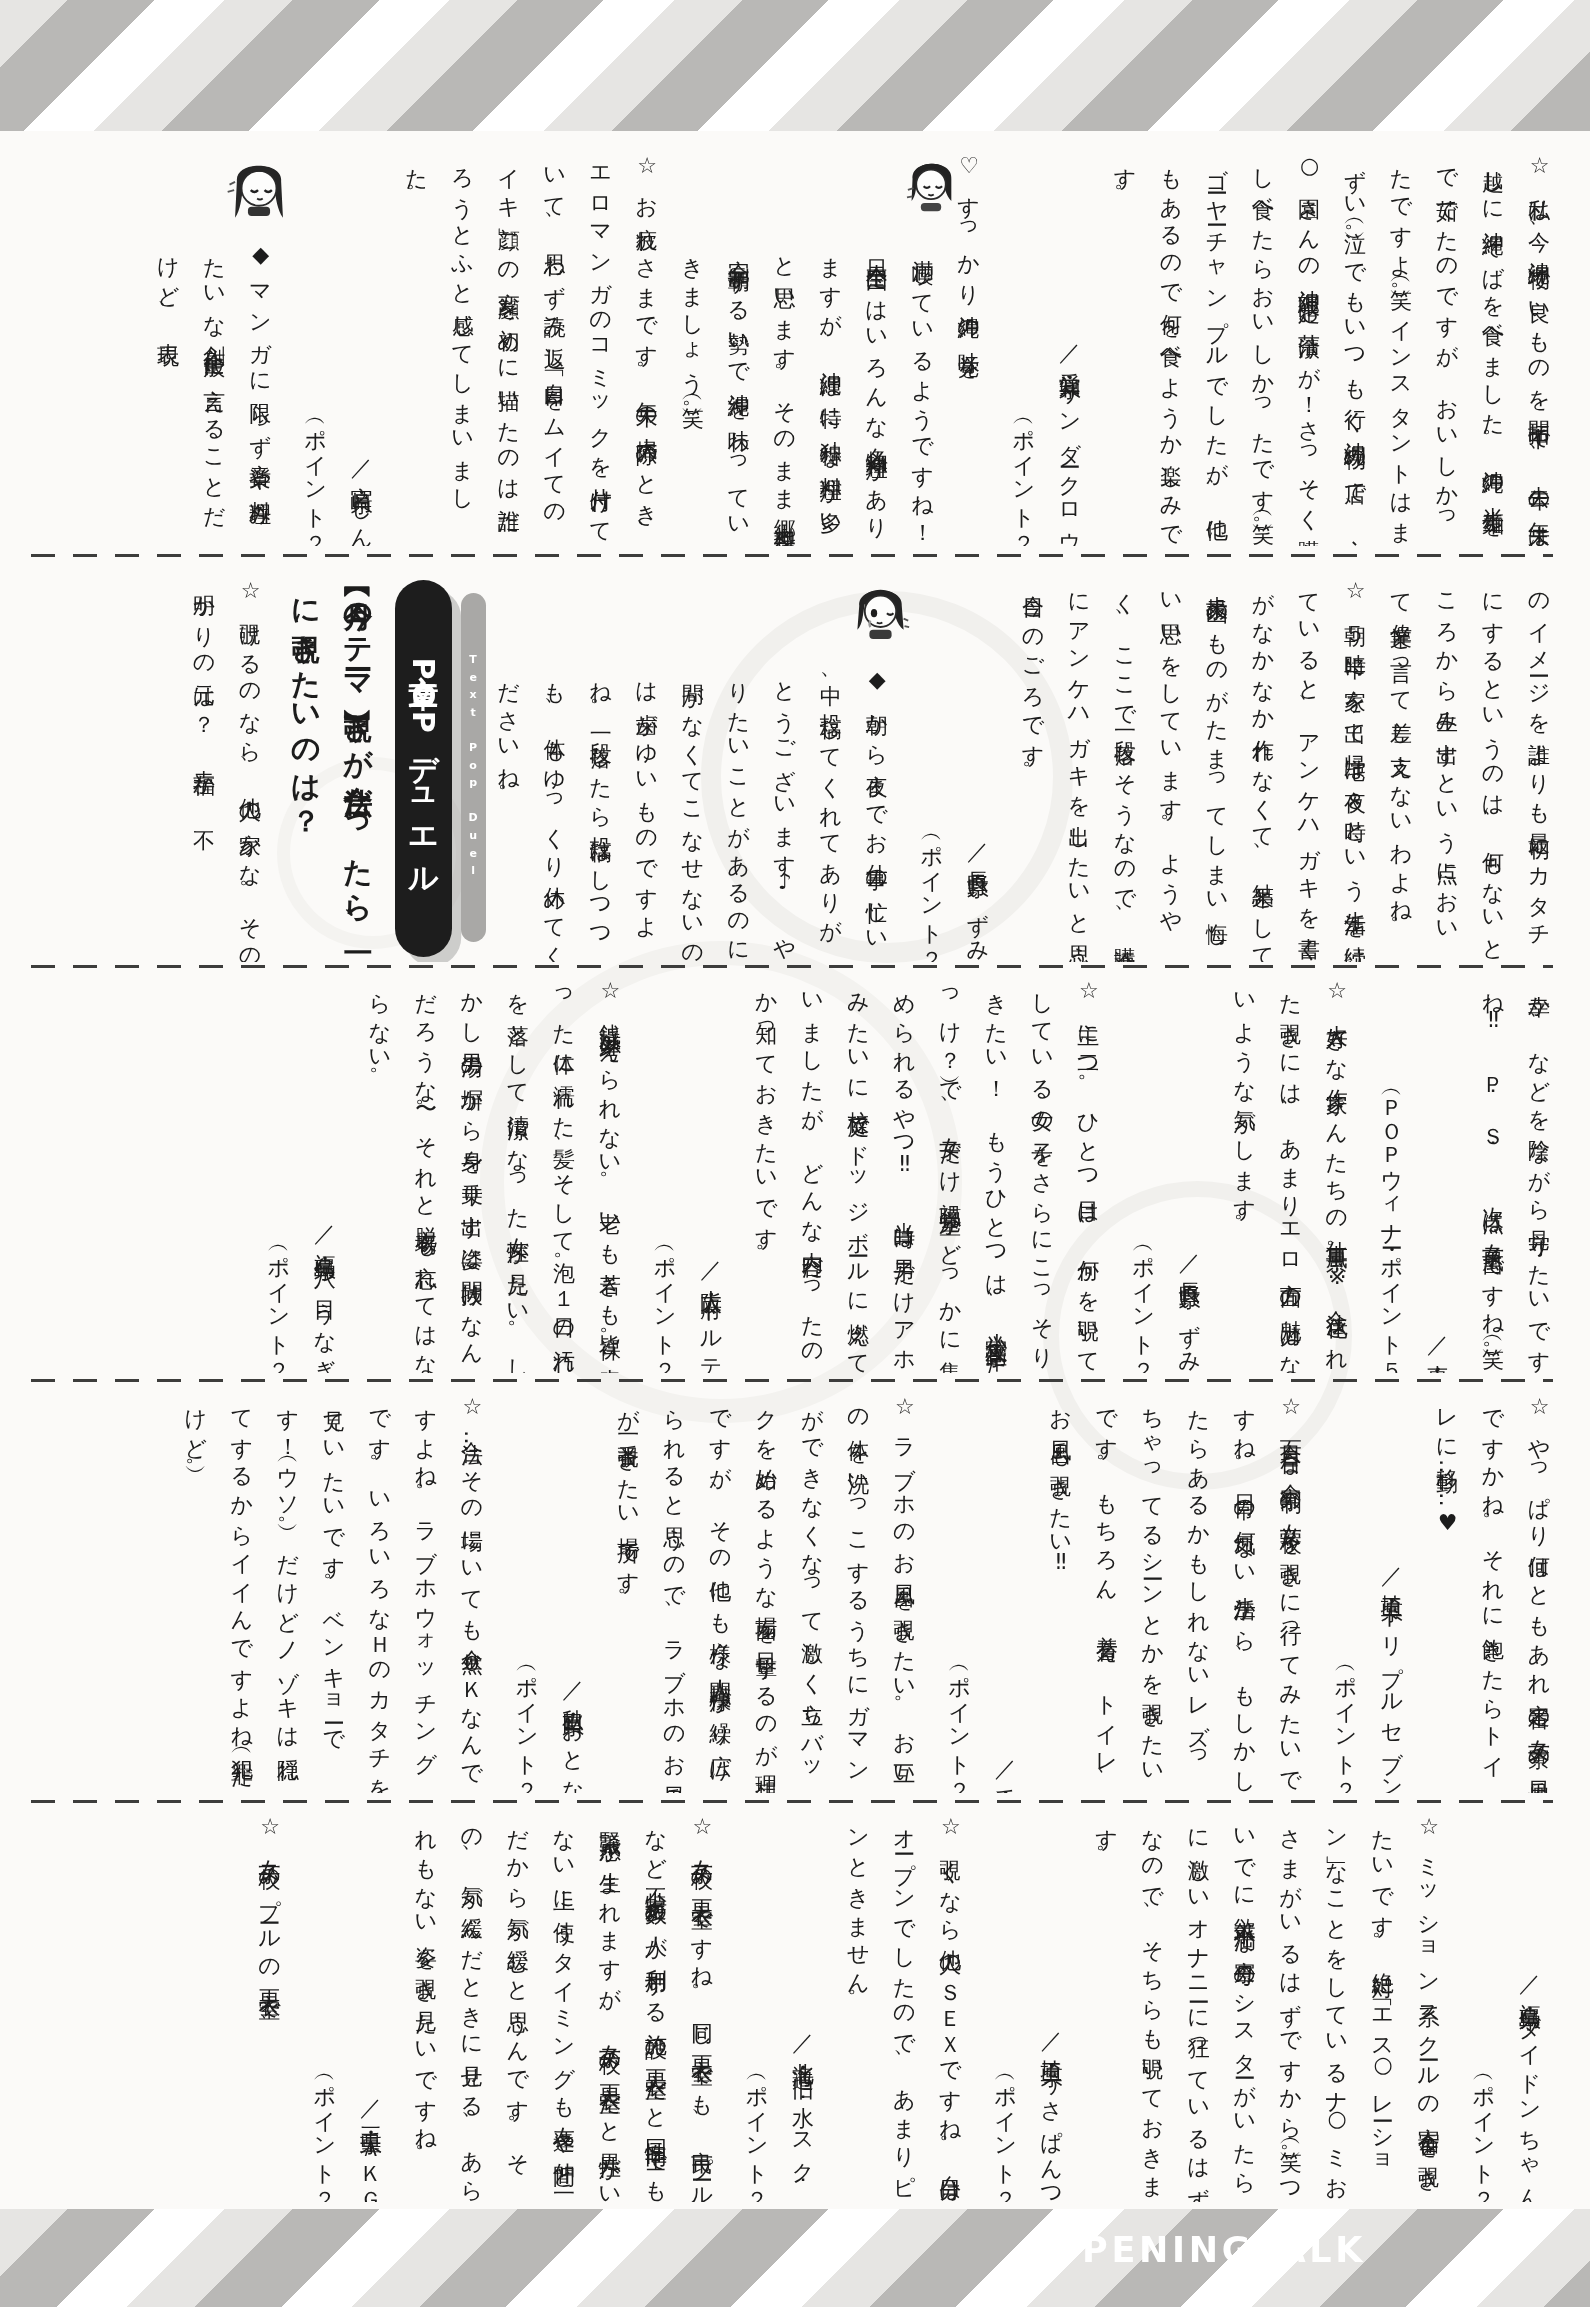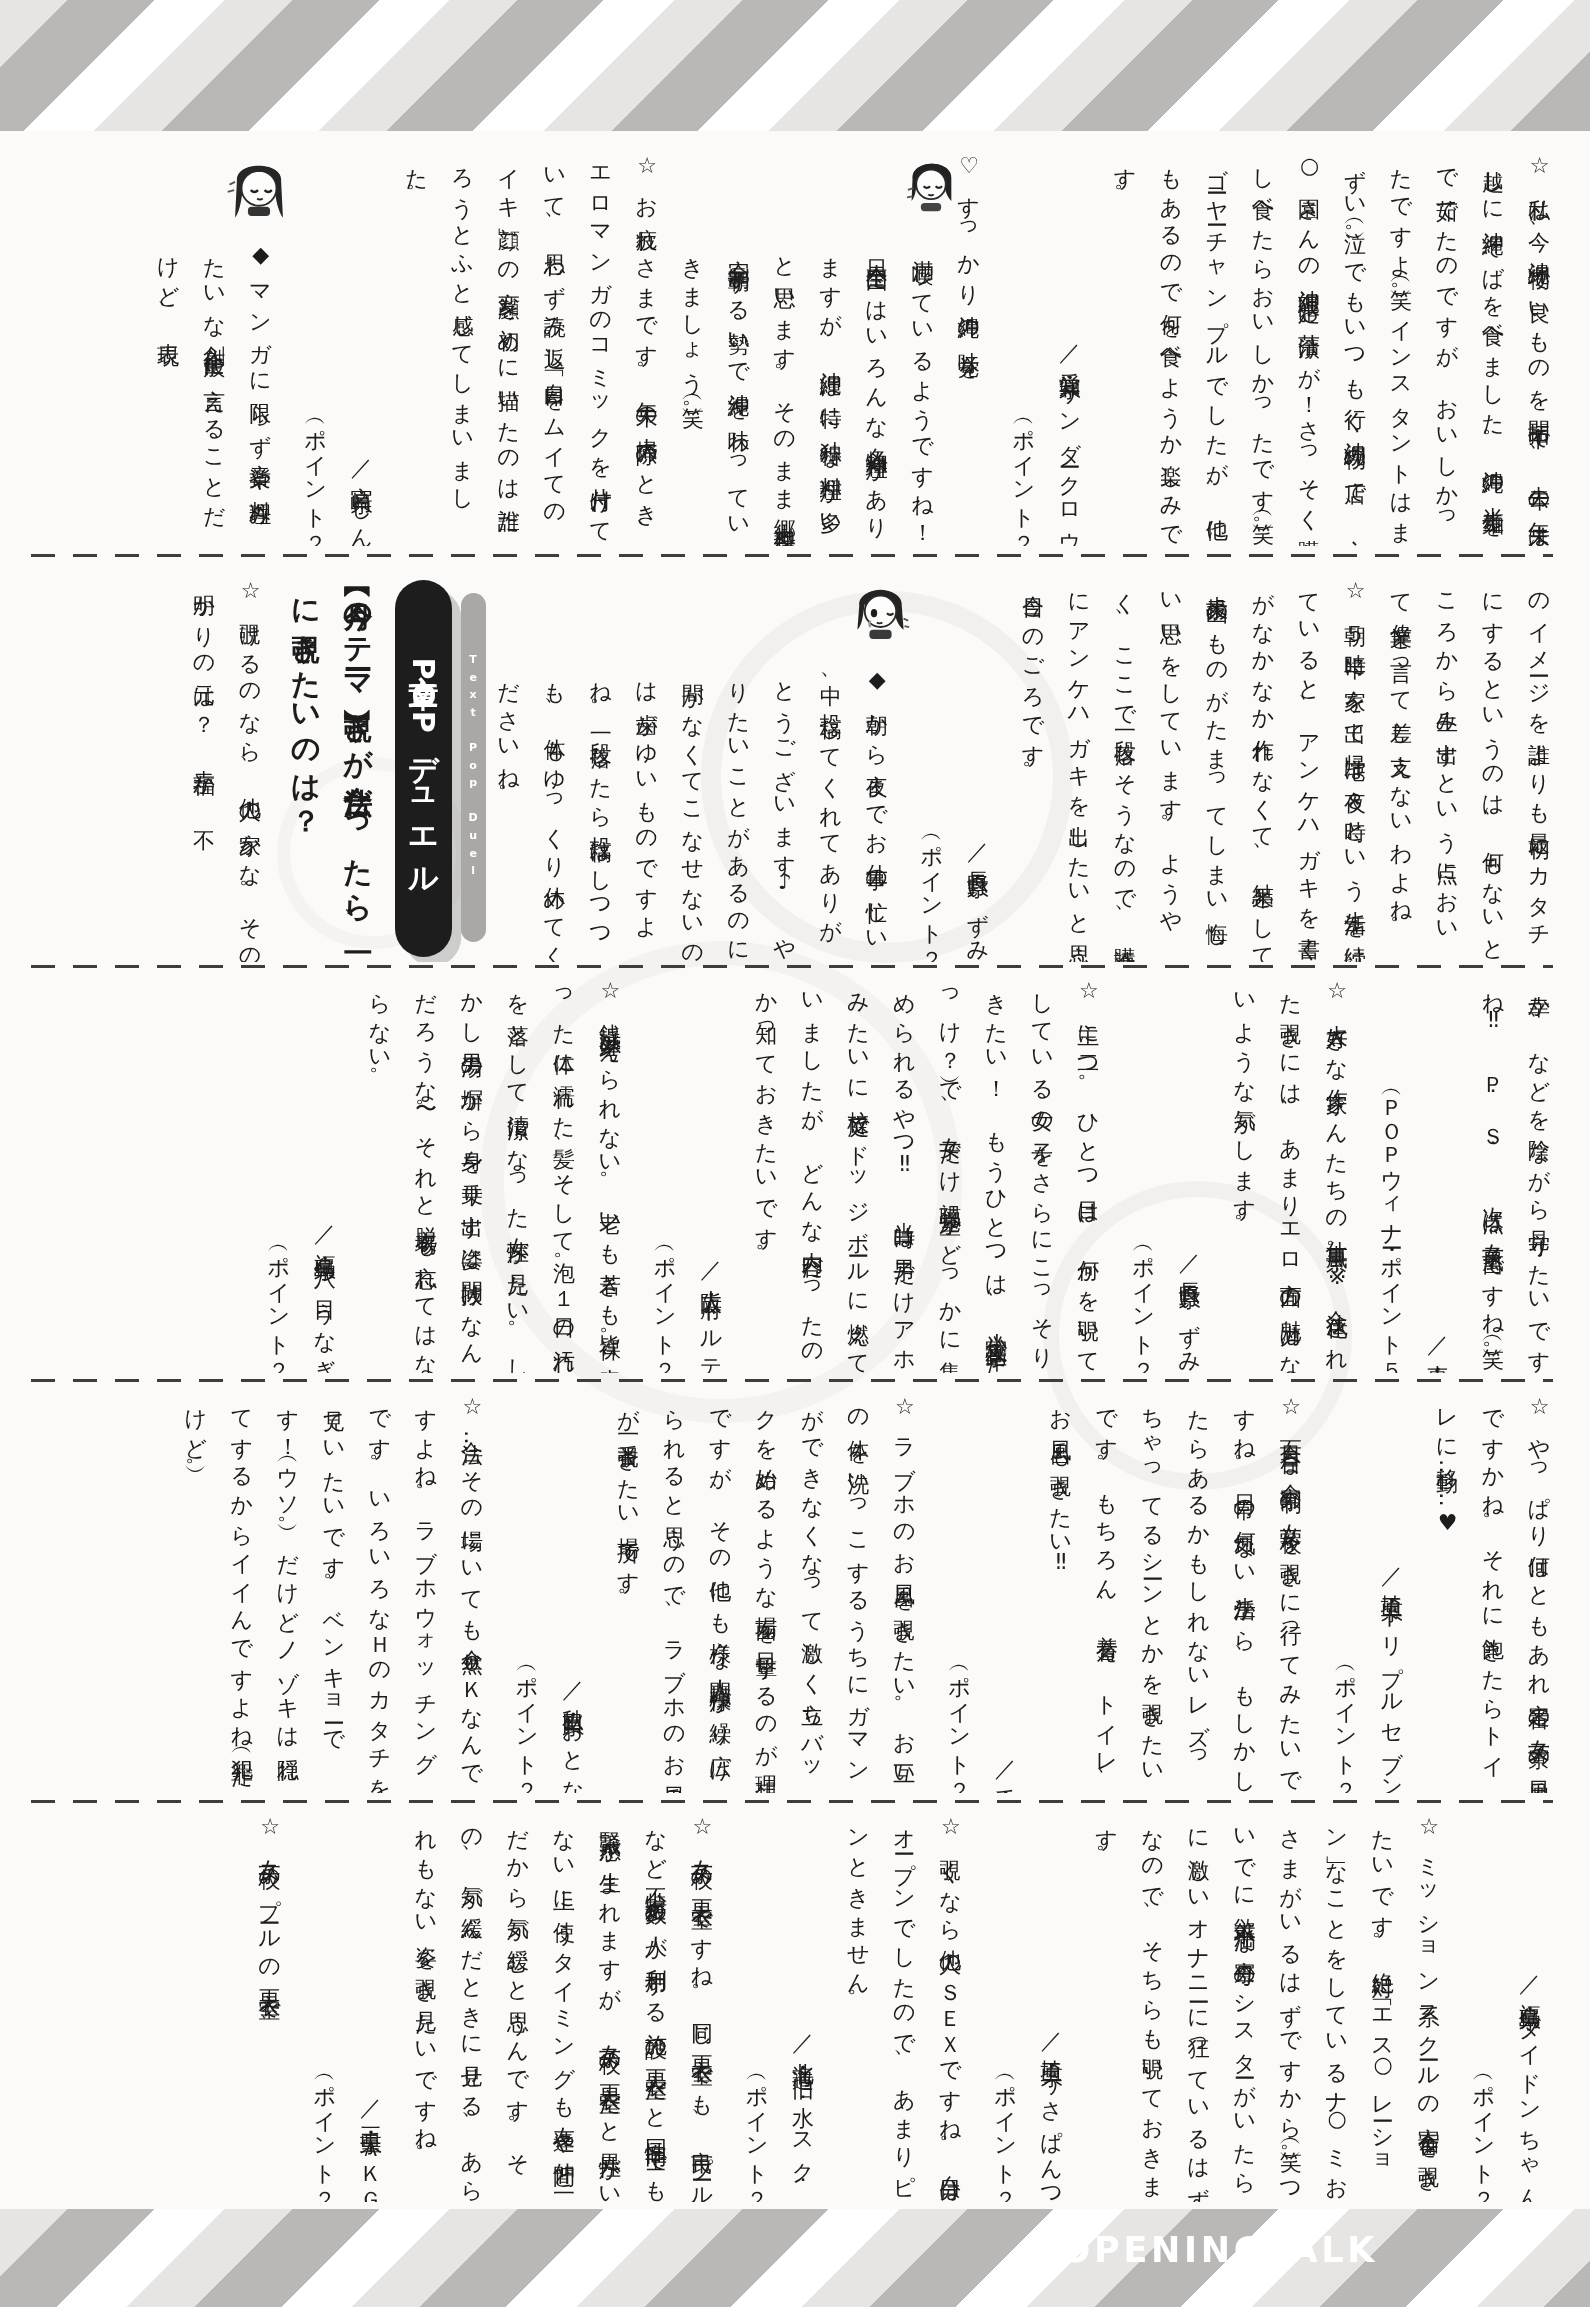--- a/index.html
+++ b/index.html
@@ -60,21 +60,21 @@
     text-align:center;
   }
   
   .sep{
     position:absolute; left:31px; right:37px; height:2.8px;
     background:repeating-linear-gradient(90deg,#3d3d3c 0 24px,transparent 24px 42px);
   }
   #sep1{top:554px;} #sep2{top:965px;} #sep3{top:1379px;} #sep4{top:1800px;}
   
   .opening-label{
-    position:absolute; right:212px; bottom:37px;
+    position:absolute; right:224px; bottom:37px;
     font-size:35px; font-weight:800; letter-spacing:3.7px; color:#fff;
   }
   .mr-logo{
     position:absolute; right:57px; bottom:13px;
     font-size:89px; font-weight:800; letter-spacing:-1.8px; color:#fff;
     text-shadow:-14.8px 13px 0 #c9c8c6, -28px 24px 0 #dededc;
   }
 </style>
 </head>
 <body>

